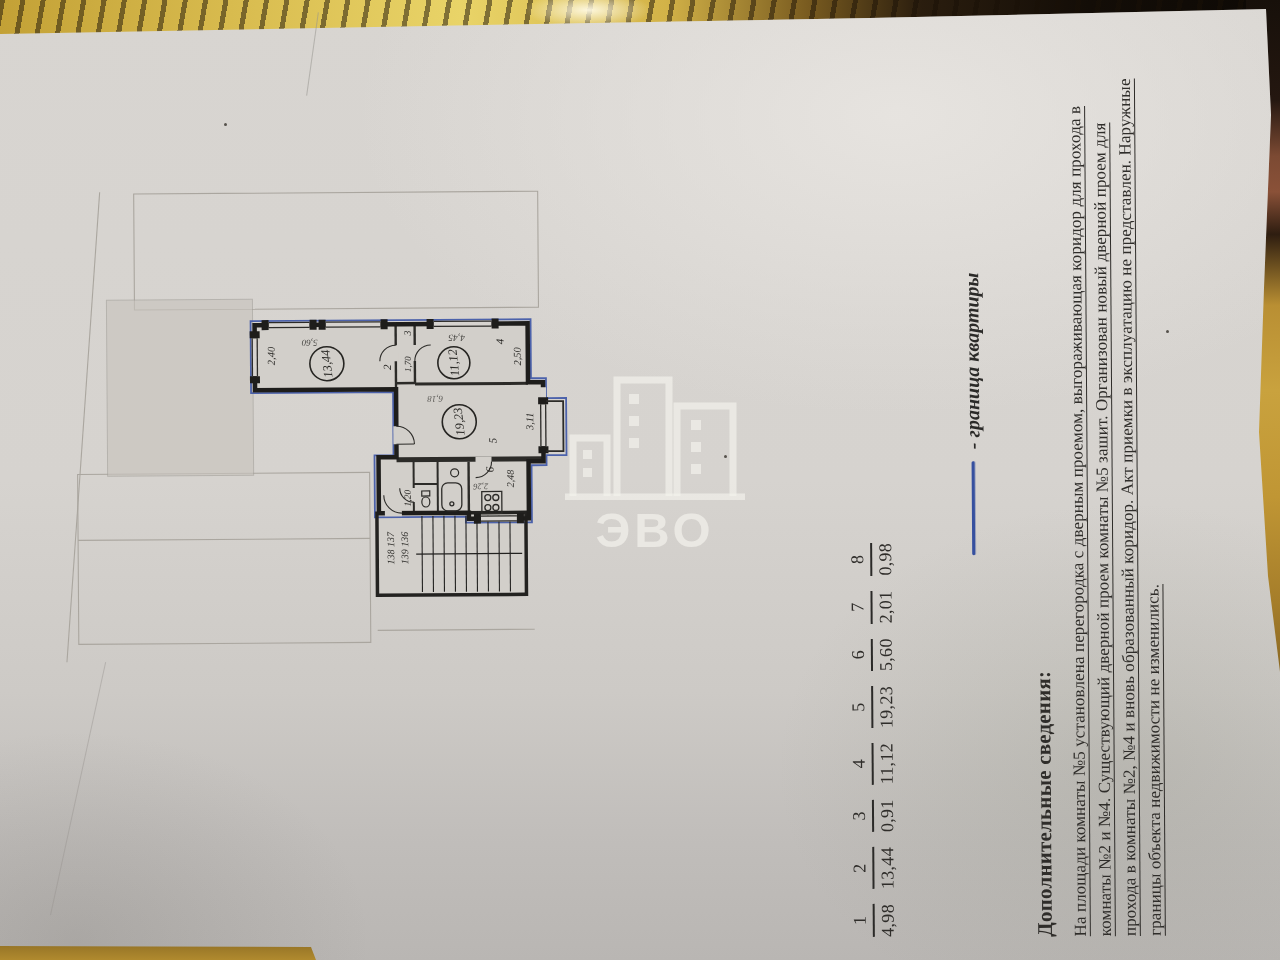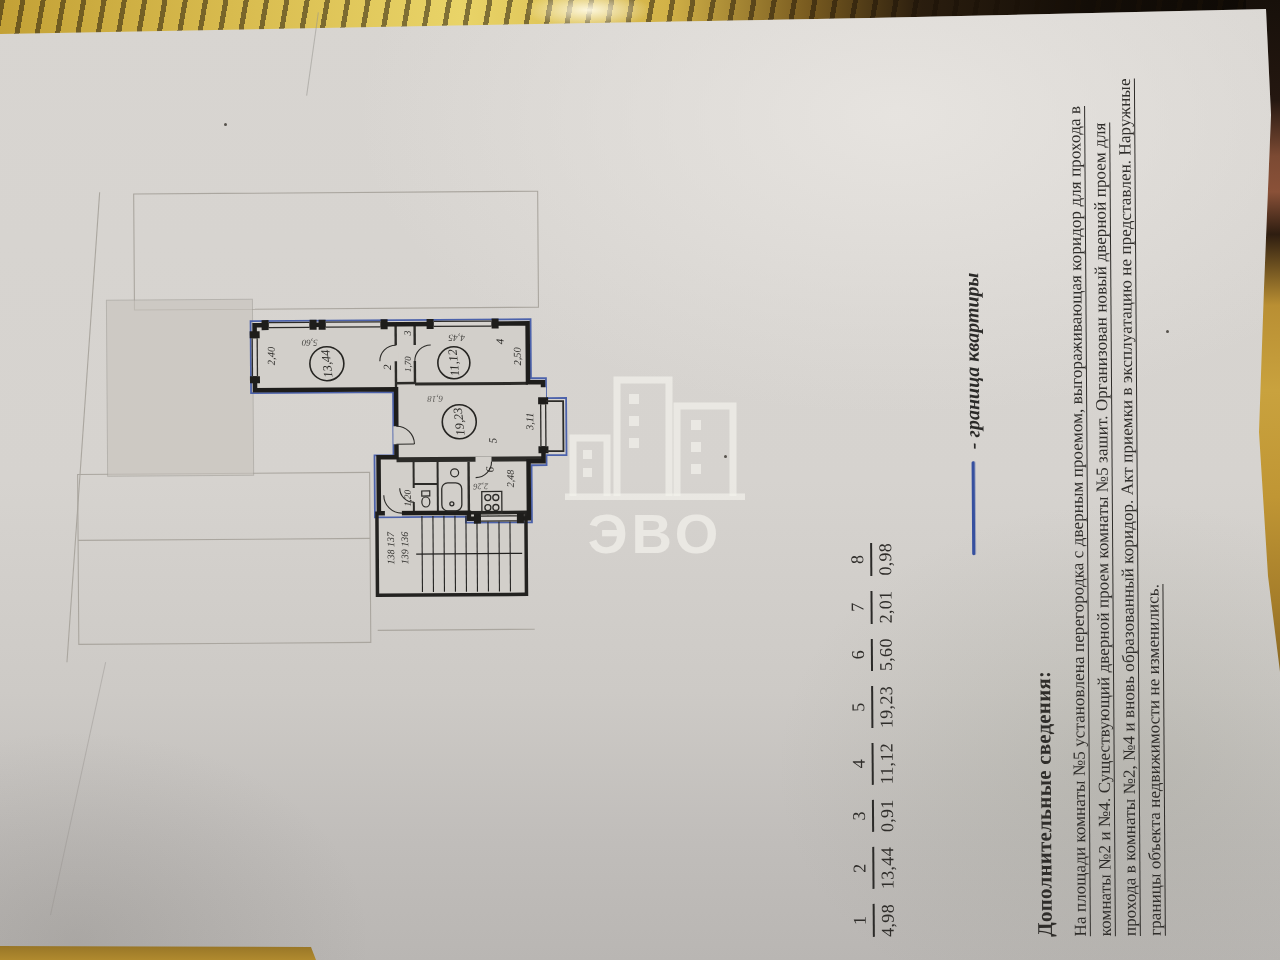--- a/index.html
+++ b/index.html
@@ -44,21 +44,21 @@
   .legend-label{font-style:italic;font-size:20px;font-weight:bold;color:#2b2a28;}
   
   .addinfo{position:absolute;left:14px;top:1036px;width:905px;}
   .addinfo-title{font-weight:bold;font-size:21px;margin-bottom:10px;letter-spacing:.2px;}
   .addinfo-line{font-size:17px;line-height:25px;text-decoration:underline;
                 text-underline-offset:4px;text-decoration-thickness:1px;letter-spacing:.1px;
                 white-space:nowrap;}
   
   .watermark{position:absolute;left:545px;top:368px;width:220px;height:250px;text-align:center;
              opacity:.85;pointer-events:none;}
-  .wm-text{font-family:"Liberation Sans",sans-serif;font-weight:bold;font-size:56px;
+  .wm-text{font-family:"Liberation Sans",sans-serif;font-weight:bold;font-size:49px;
            letter-spacing:4px;color:rgba(248,246,241,.72);line-height:1;margin-top:2px;}
   
   .plan-wrap text{font-family:"Liberation Serif",serif;font-style:italic;fill:#2b2a27;}
 </style>
 </head>
 <body>
 
 <div class="stage">
 
   <div class="wood-top"></div>

